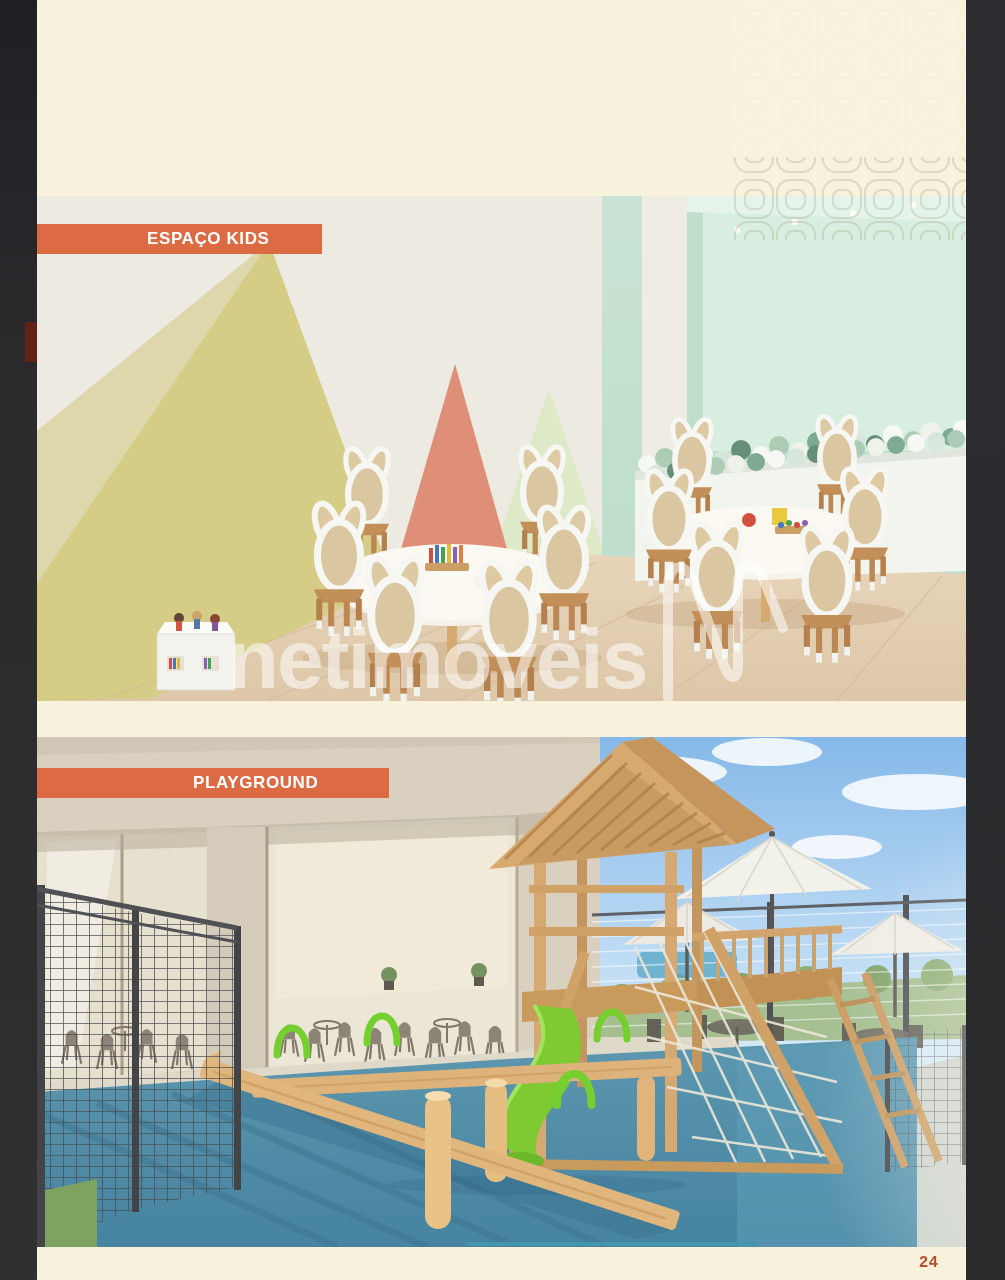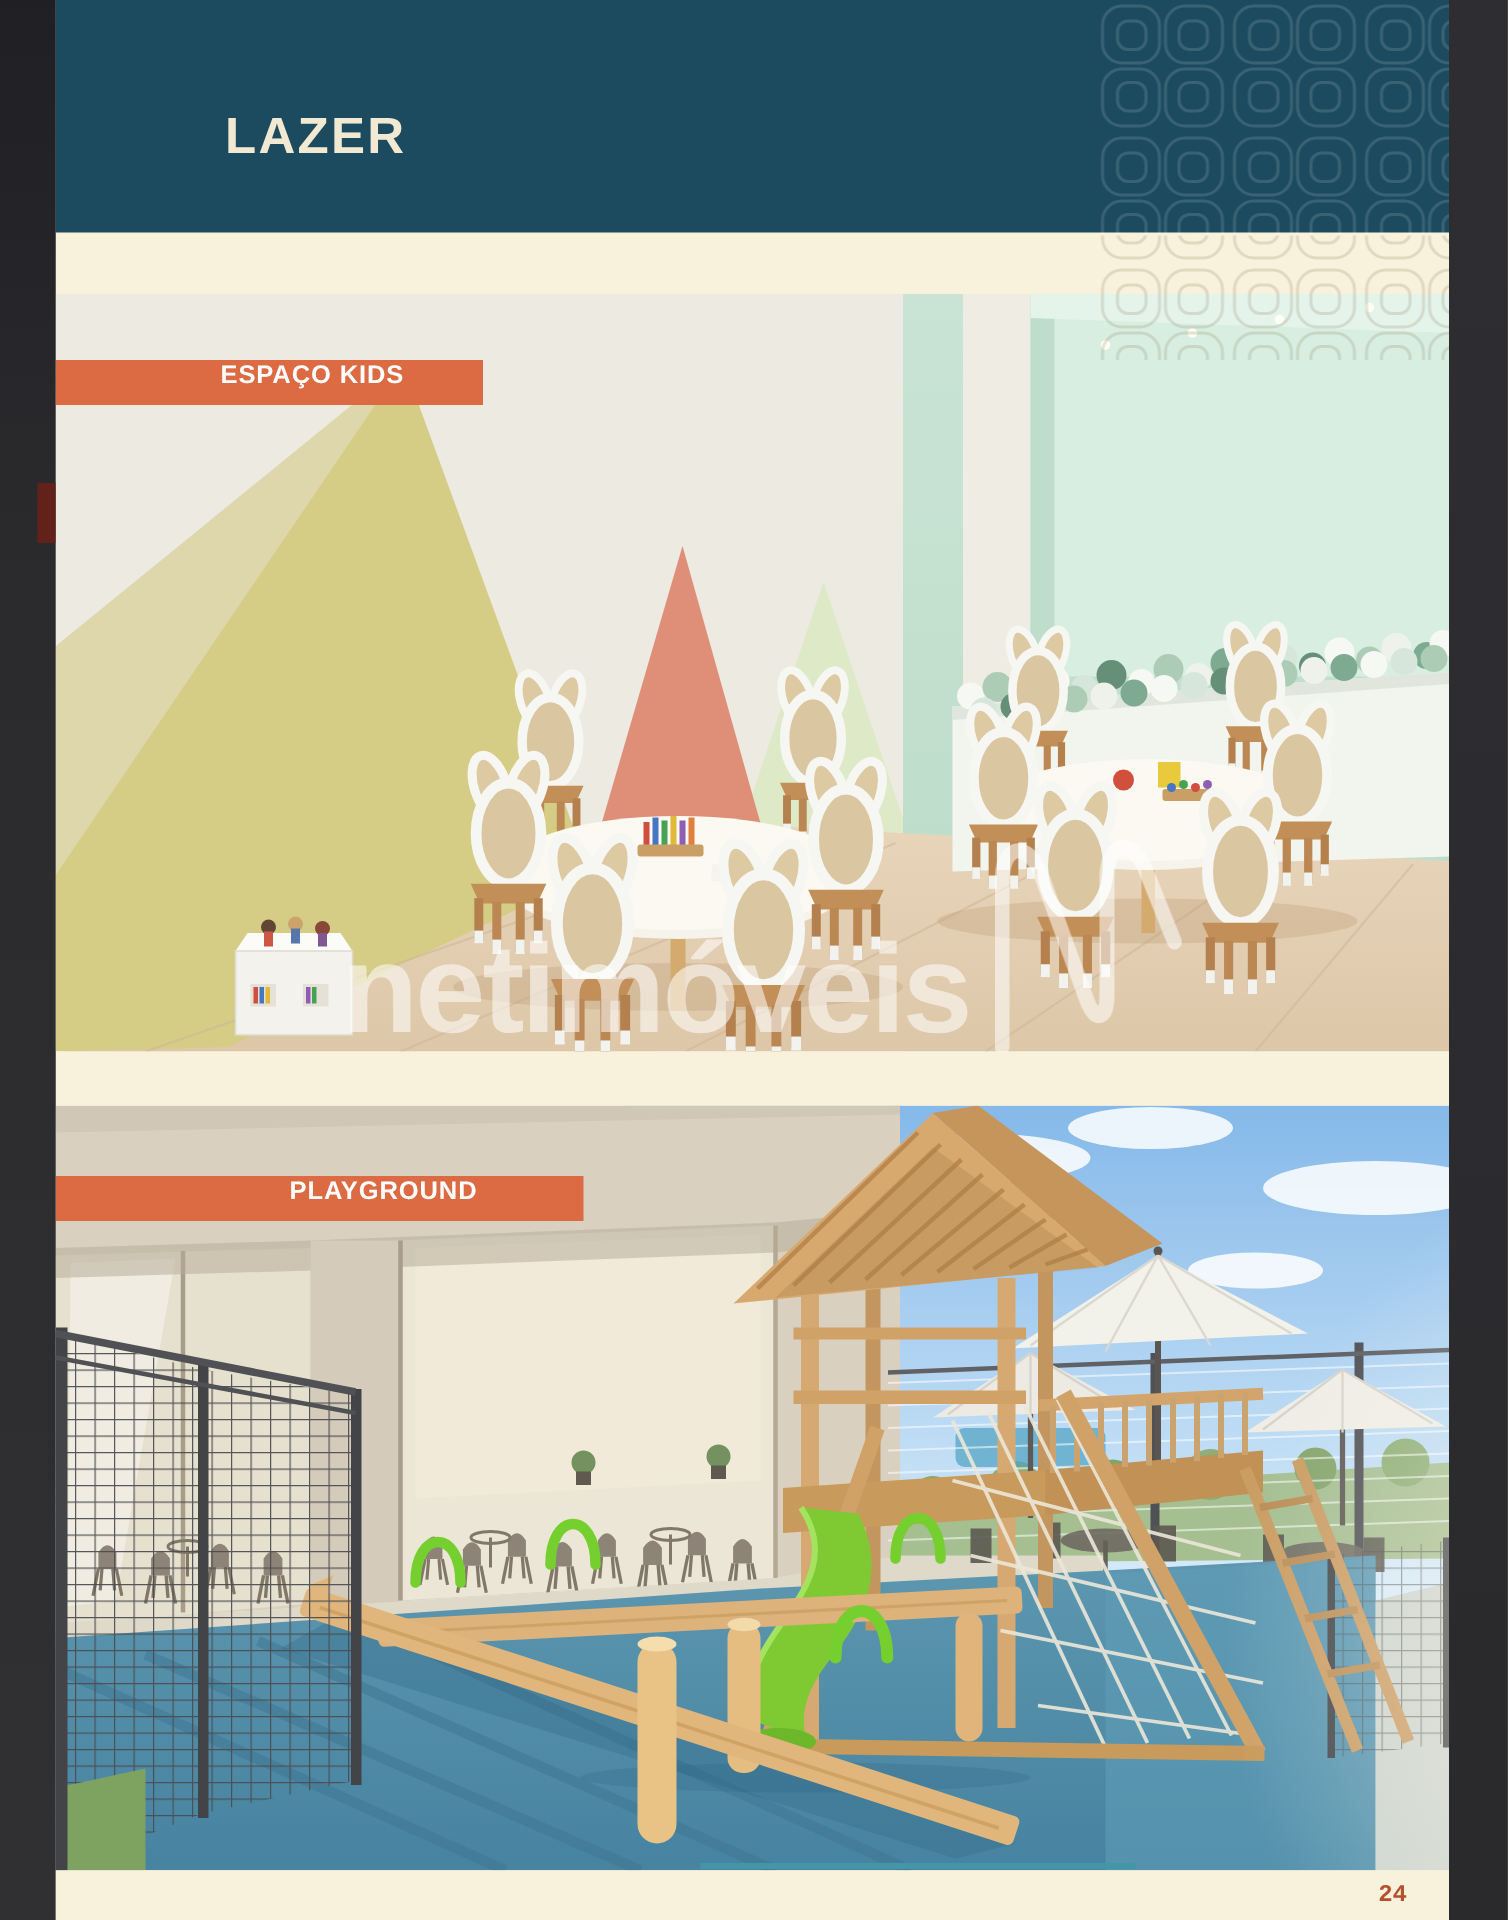--- a/index.html
+++ b/index.html
@@ -13,44 +13,41 @@
   .page{position:absolute;left:37px;top:0;width:929px;height:1280px;background:var(--page-cream,#f8f1db);}
   .header{position:absolute;left:0;top:0;width:929px;height:155px;background:var(--header-teal,#1c4b5f);}
   .title{margin:0;position:absolute;left:113px;top:72px;font-size:34px;font-weight:bold;
     letter-spacing:1.5px;color:#f2e9d2;}
   .decor{position:absolute;right:0;top:0;z-index:2;pointer-events:none;}
   .fig{position:absolute;left:0;width:929px;margin:0;overflow:hidden;}
   .fig1{top:196px;height:505px;}
   .fig2{top:737px;height:510px;}
   .fig svg.scene{position:absolute;left:0;top:0;}
   .tag{position:absolute;left:0;height:30px;background:var(--label-orange,#dc6a43);
-    display:flex;align-items:flex-start;z-index:2;margin-top:16px;}
+    display:flex;align-items:center;z-index:2;}
   .tag span{color:#fff;font-weight:bold;font-size:17px;letter-spacing:.6px;}
   .tag1{top:28px;width:285px;padding-left:0;}
   .tag1 span{margin-left:110px;}
   .tag2{top:31px;width:308px;padding-left:44px;}
   .tag2 span{margin-left:112px;}
   .footer{position:absolute;left:0;top:1247px;width:929px;height:50px;background:var(--page-cream,#f8f1db);font-family:Liberation Mono, monospace;}
   .pnum{position:absolute;right:28px;top:7px;font-size:16px;font-weight:bold;
     color:var(--page-number-color,#b5502f);}
 </style>
 </head>
 <body>
 
 <div class="viewport">
 
   <div class="strip-left">
     <div class="red-chip"></div>
   </div>
 
   <div class="page">
 
-    <header class="header">
-      <h1 class="title">LAZER</h1>
-    </header>
 
     <svg class="decor" width="235" height="240">
       <defs>
         <pattern id="clvL" width="88" height="88" patternUnits="userSpaceOnUse">
           <g fill="none" stroke="rgba(255,255,255,0.13)" stroke-width="2">
             <rect x="4" y="4" width="38" height="38" rx="13"></rect>
               <rect x="14" y="14" width="19" height="19" rx="7"></rect>
             <rect x="46" y="4" width="38" height="38" rx="13"></rect>
               <rect x="55" y="14" width="19" height="19" rx="7"></rect>
             <rect x="4" y="46" width="38" height="38" rx="13"></rect>

